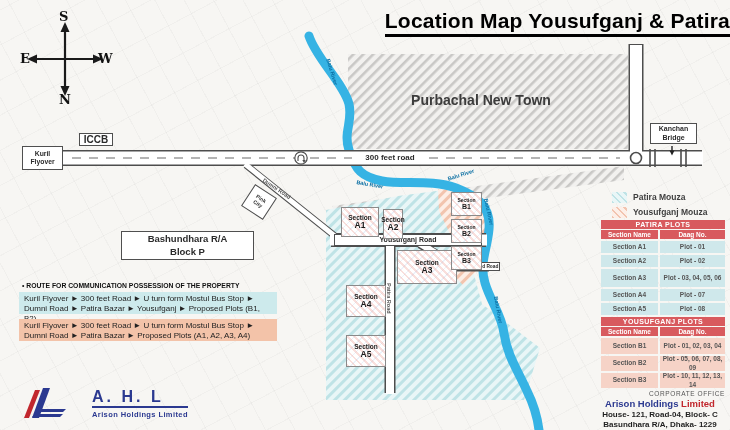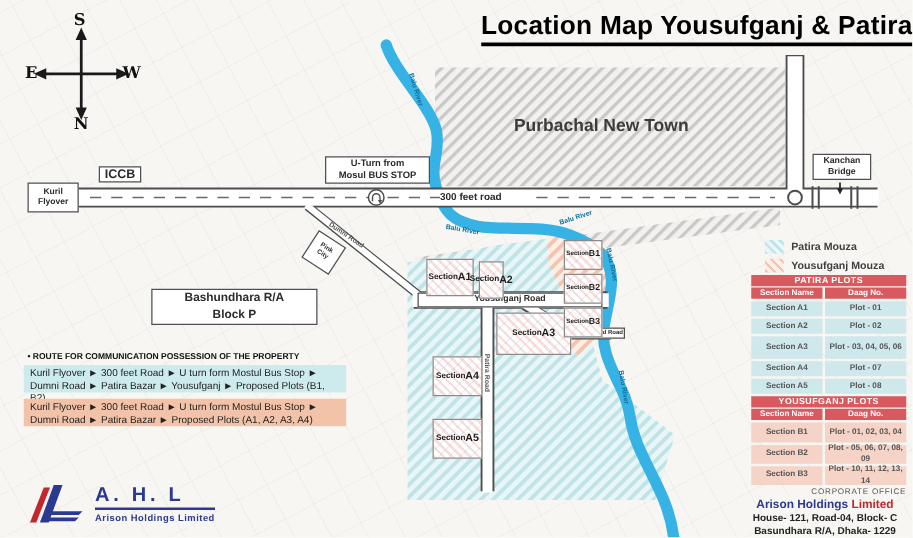--- a/index.html
+++ b/index.html
@@ -9,21 +9,21 @@
     background-image:
       repeating-linear-gradient(62deg, rgba(120,120,120,.055) 0 1px, transparent 1px 26px),
       repeating-linear-gradient(-28deg, rgba(120,120,120,.05) 0 1px, transparent 1px 31px);}
   #mapsvg{position:absolute;left:0;top:0;z-index:1}
   #title{position:absolute;top:9px;left:16px;right:0;text-align:right;z-index:4}
   #title span{display:inline-block;font-size:21px;font-weight:bold;color:#000;border-bottom:3px solid #000;padding-bottom:1px;letter-spacing:.2px}
   .cmp{position:absolute;z-index:4;font-family:"DejaVu Serif",serif;font-weight:bold;font-size:13px;color:#111}
   .lbl{position:absolute;z-index:4;background:#fff;border:1px solid #4f4f4f;display:flex;flex-direction:column;align-items:center;justify-content:center;text-align:center;color:#2b2b2b;line-height:1.18;font-weight:bold}
   .txt{position:absolute;z-index:4;color:#2b2b2b;white-space:nowrap}
   .riv{position:absolute;z-index:3;font-size:5.5px;font-weight:bold;color:#0b6fa3;white-space:nowrap}
-  .sec{position:absolute;z-index:4;border:1px solid #8a8a8a;display:flex;flex-direction:row;align-items:center;justify-content:center;font-weight:bold;color:#1c1c1c;text-align:center;line-height:1.08;
+  .sec{position:absolute;z-index:4;border:1px solid #8a8a8a;display:flex;flex-direction:column;align-items:center;justify-content:center;font-weight:bold;color:#1c1c1c;text-align:center;line-height:1.08;
     background:
       repeating-linear-gradient(45deg, rgba(236,150,140,.30) 0 2px, rgba(255,255,255,0) 2px 5px),
       repeating-linear-gradient(-45deg, rgba(120,160,220,.14) 0 1px, rgba(255,255,255,0) 1px 6px),#fff}
   .sec .w{font-size:6.5px}.sec .i{font-size:8.5px}
   .sec-sm .w{font-size:5px}.sec-sm .i{font-size:7px}
   #legend{position:absolute;left:612px;top:192px;z-index:4}
   .lg-row{display:flex;gap:6px;margin-bottom:4px}
   .lg-sw{width:15px;height:11px}
   .lg-sw.cyan{background:repeating-linear-gradient(45deg,#bfe3e6 0 2px,#e9f6f7 2px 5px)}
   .lg-sw.salmon{background:repeating-linear-gradient(45deg,#f2c4b0 0 2px,#fdefe8 2px 5px)}
@@ -39,21 +39,21 @@
   .yousuf .tbl-row div{background:#f6d3c7}
   #route-head{position:absolute;left:22px;top:282px;font-size:6.8px;font-weight:bold;color:#101010;z-index:4}
   .route-box{position:absolute;left:19px;width:258px;height:22px;z-index:4;font-size:8px;color:#222;padding:2px 5px;line-height:1.28}
   #route1{top:292px;background:#cdeaec}
   #route2{top:319px;background:#f3c3a9}
   #footer{position:absolute;left:595px;top:390px;width:130px;z-index:4;text-align:center}
   #corp{font-size:6.5px;color:#555;letter-spacing:.6px;text-align:right;margin-bottom:1px}
   #company{font-size:9.5px;font-weight:bold;margin-bottom:1px;white-space:nowrap}
   #company .blue{color:#2b3990}#company .red{color:#c1272d}
   .addr{font-size:8px;color:#1f1f1f;font-weight:bold;line-height:1.25;white-space:nowrap}
-  #logo{position:absolute;left:22px;top:385px;display:flex;align-items:center;gap:8px;z-index:4}
+  #logo{position:absolute;left:22px;top:385px;display:flex;align-items:center;gap:24px;z-index:4}
   #logo-text .acr{font-size:16px;font-weight:bold;color:#2b3990;letter-spacing:3px;line-height:1}
   #logo-text .rule{height:2px;background:#2b3990;margin:1px 0 2px;width:100%}
   #logo-text .nm{font-size:7.5px;font-weight:bold;color:#2b3990;letter-spacing:.4px;white-space:nowrap}
 </style>
 </head>
 <body>
 
 <div id="stage">
 
   <svg id="mapsvg" width="730" height="430" viewBox="0 0 730 430">
@@ -139,26 +139,22 @@
 
   <div class="lbl" style="left:22px;top:146px;width:41px;height:24px;font-size:6.8px">
     <span>Kuril</span>
     <span>Flyover</span>
   </div>
 
   <div class="lbl" style="left:79px;top:133px;width:34px;height:13px;font-size:10px">
     <span>ICCB</span>
   </div>
 
-  <div class="lbl" style="left:260px;top:125px;width:84px;height:22px;font-size:7.5px">
-    <span>U-Turn from</span>
-    <span>Mosul BUS STOP</span>
-  </div>
-
-  <div class="txt" style="left:352px;top:152px;width:76px;height:12px;background:#fff;font-size:8px;font-weight:600;text-align:left;line-height:12px">300 feet road</div>
+
+  <div class="txt" style="left:352px;top:152px;width:76px;height:12px;background:#fff;font-size:8px;font-weight:600;text-align:center;line-height:12px">300 feet road</div>
 
   <div class="lbl" style="left:650px;top:123px;width:47px;height:21px;font-size:7px">
     <span>Kanchan</span>
     <span>Bridge</span>
   </div>
 
   <div class="lbl" style="left:121px;top:231px;width:133px;height:29px;font-size:9.5px;line-height:1.3">
     <span>Bashundhara R/A</span>
     <span>Block P</span>
   </div>

